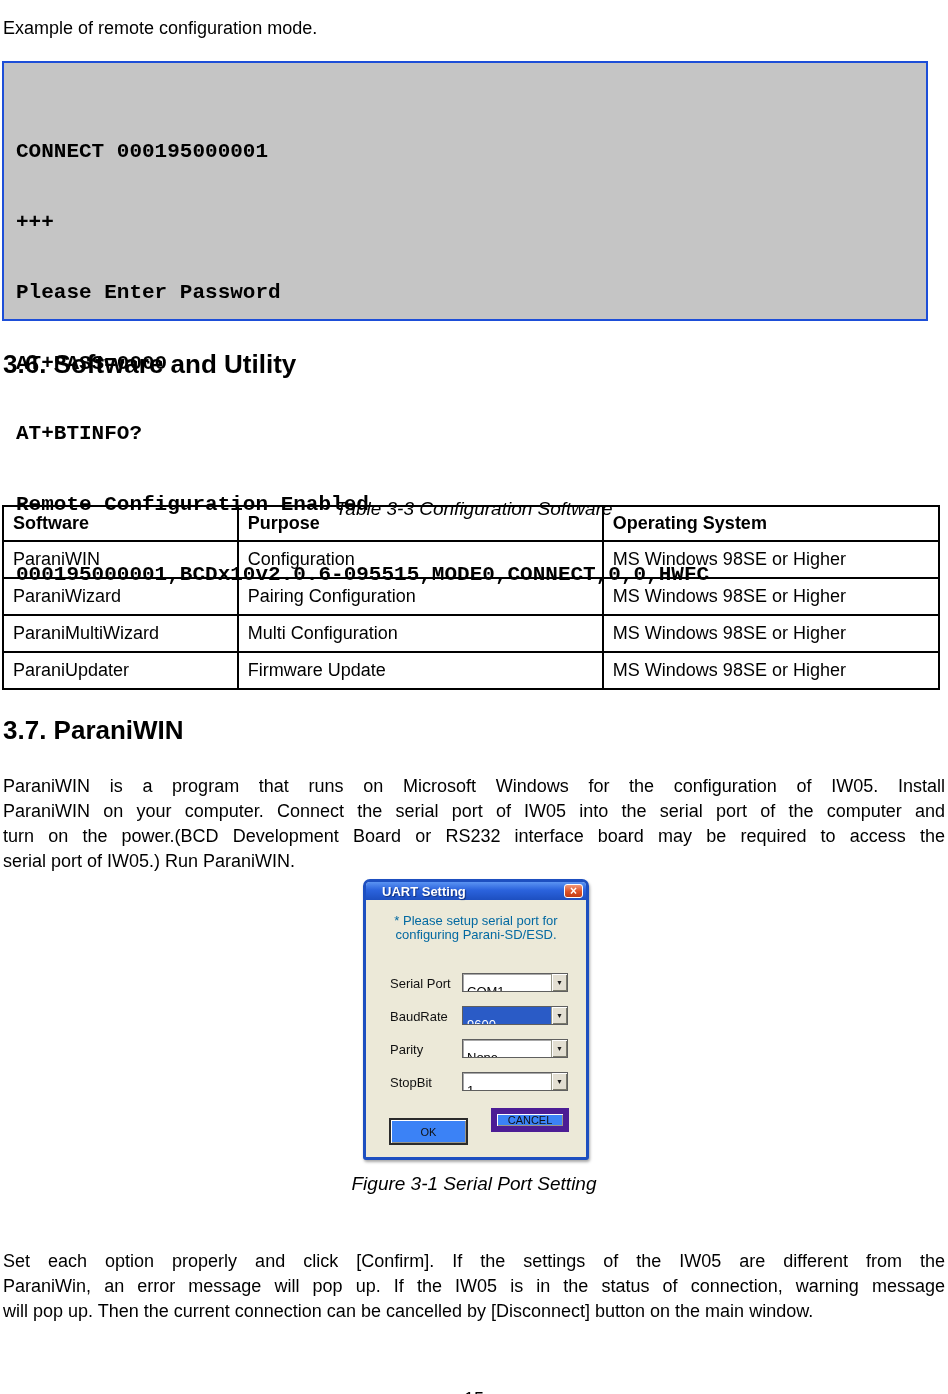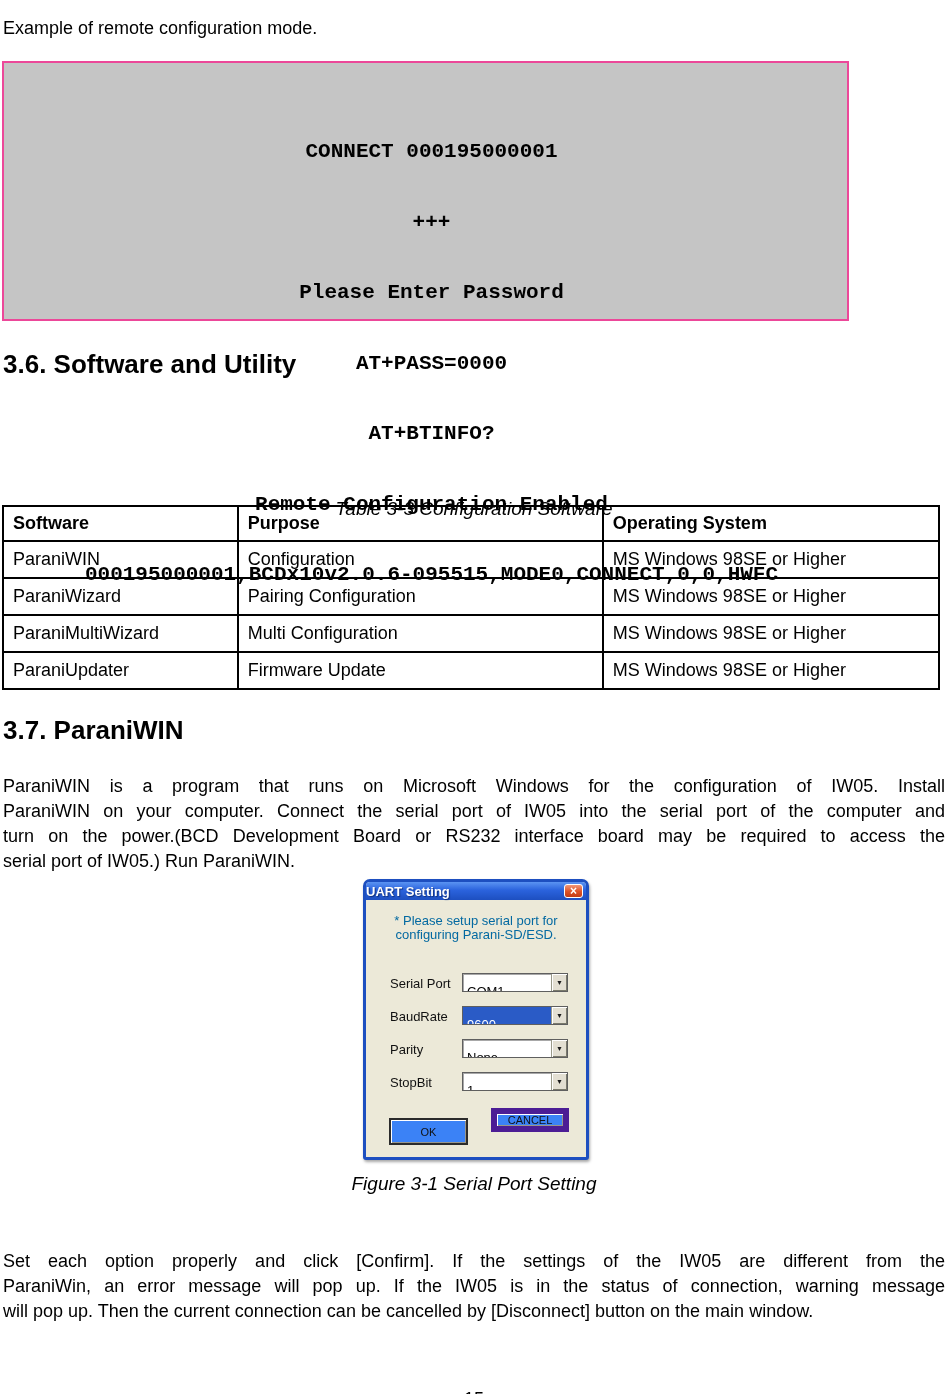--- a/index.html
+++ b/index.html
@@ -9,27 +9,26 @@
     font-family:"Liberation Sans","DejaVu Sans",sans-serif; color:#000;
     overflow:hidden;
     margin-top:18px;
   }
 
   
   .intro { position:absolute; left:3px; top:0; font-size:18px; line-height:20px; }
 
   
   .terminal {
-    position:absolute; left:2px; top:43px; width:847px; height:260px;
-    background:#c5c5c5; border:2px solid #ec4899;
+    position:absolute; left:2px; top:43px; width:926px; height:260px;
+    background:#c5c5c5; border:2px solid #1d4ed8;
     padding:30px 0 0 12px;
     font-family:"Liberation Mono","DejaVu Sans Mono",monospace;
     font-weight:bold; font-size:21px; line-height:23.5px; color:#000;
     white-space:pre;
-    text-align:center;
   }
 
   
   .heading { position:absolute; left:3px; font-size:26px; font-weight:bold; line-height:30px; }
   .h36 { top:331px; }
   .h37 { top:697px; }
 
   
   .para { position:absolute; left:3px; width:942px; font-size:18px; line-height:25px; }
   .p36 { top:394px; }
@@ -57,21 +56,21 @@
   .xp-window {
     position:absolute; left:363px; top:861px; width:226px; height:281px;
     border:3px solid #1d4fc0; border-radius:7px 7px 3px 3px;
     background:#ece9d8; font-size:13px;
     box-shadow:1px 2px 3px rgba(0,0,0,0.35);
   }
   .titlebar {
     position:absolute; left:0; top:0; right:0; height:18px;
     background:linear-gradient(180deg,#5a93f2 0%,#2b63dd 45%,#1d4fc0 100%);
     border-radius:4px 4px 0 0;
-    display:flex; align-items:center; padding-left:0;
+    display:flex; align-items:center; padding-left:16px;
   }
   .titletext { color:#fff; font-weight:bold; font-size:13px; text-shadow:1px 1px 1px #10307c; }
   .closebtn {
     position:absolute; top:2px; right:3px; width:19px; height:14px;
     background:linear-gradient(180deg,#f0977a 0%,#dd5226 55%,#c23c15 100%);
     border:1px solid #fff; border-radius:3px;
     display:flex; align-items:center; justify-content:center;
     color:#fff; font-size:12px; font-weight:bold; line-height:12px; cursor:pointer;
   }
   .inst { position:absolute; top:32px; left:0; width:100%; text-align:center; line-height:14px; color:#0369a1; }

